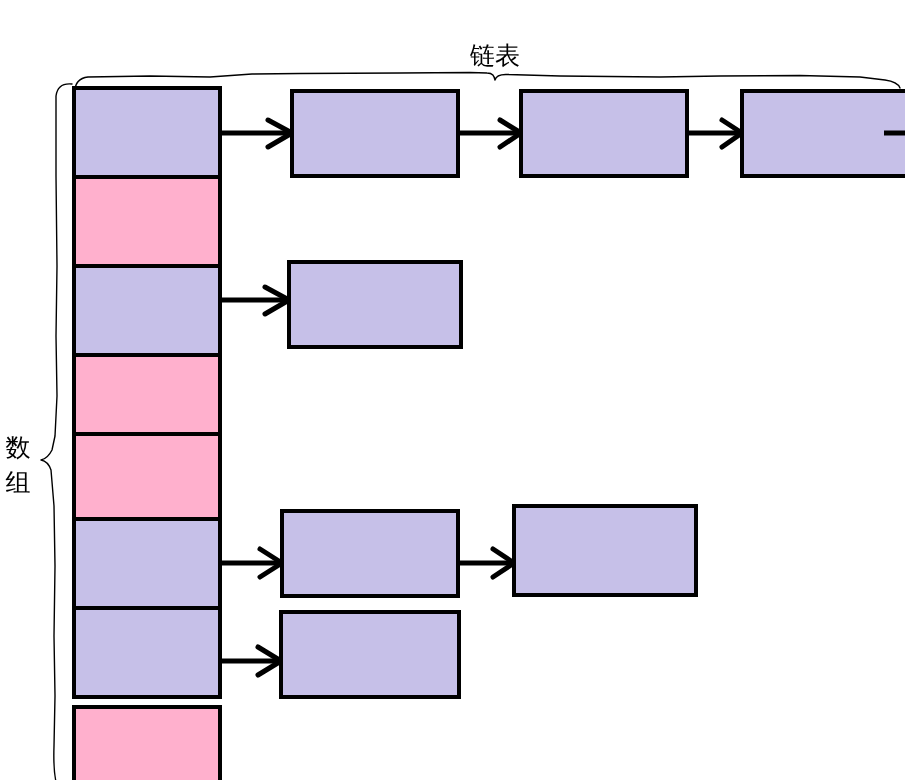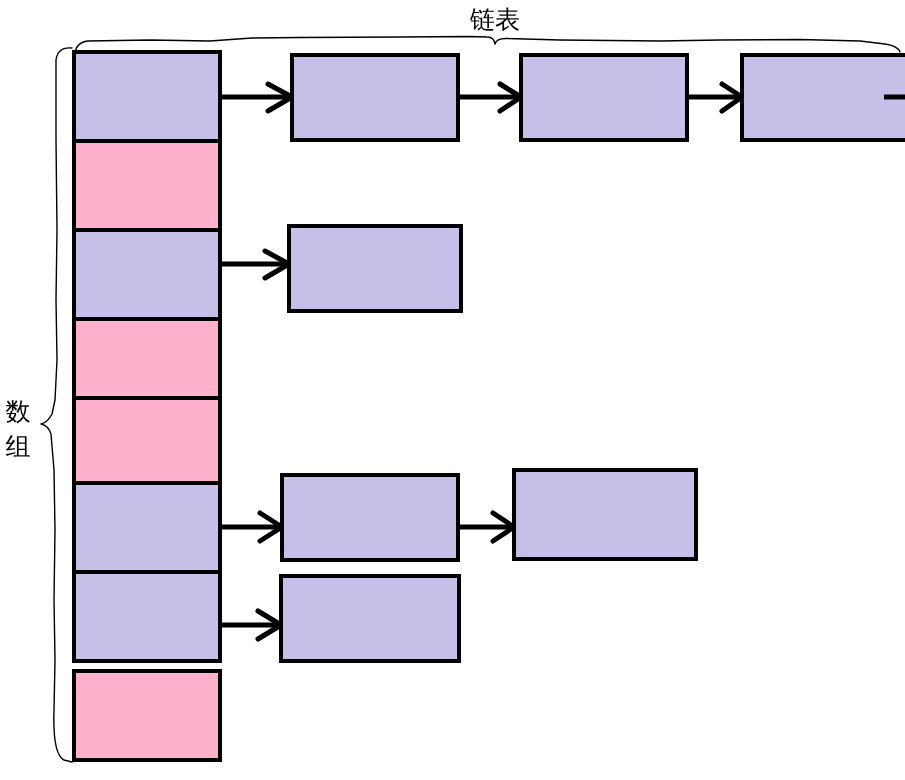--- a/index.html
+++ b/index.html
@@ -10,20 +10,21 @@
   body {
     width: 905px;
     height: 780px;
     font-family: "DejaVu Sans", sans-serif;
     overflow: hidden;
   }
   #diagram-root {
     position: relative;
     width: 905px;
     height: 615px;
+    margin-top: 36px;
   }
   svg#diagram-svg {
     display: block;
     width: 905px;
     height: 780px;
   }
   .cell-rect {
     stroke: #000000;
     stroke-width: 4;
   }

